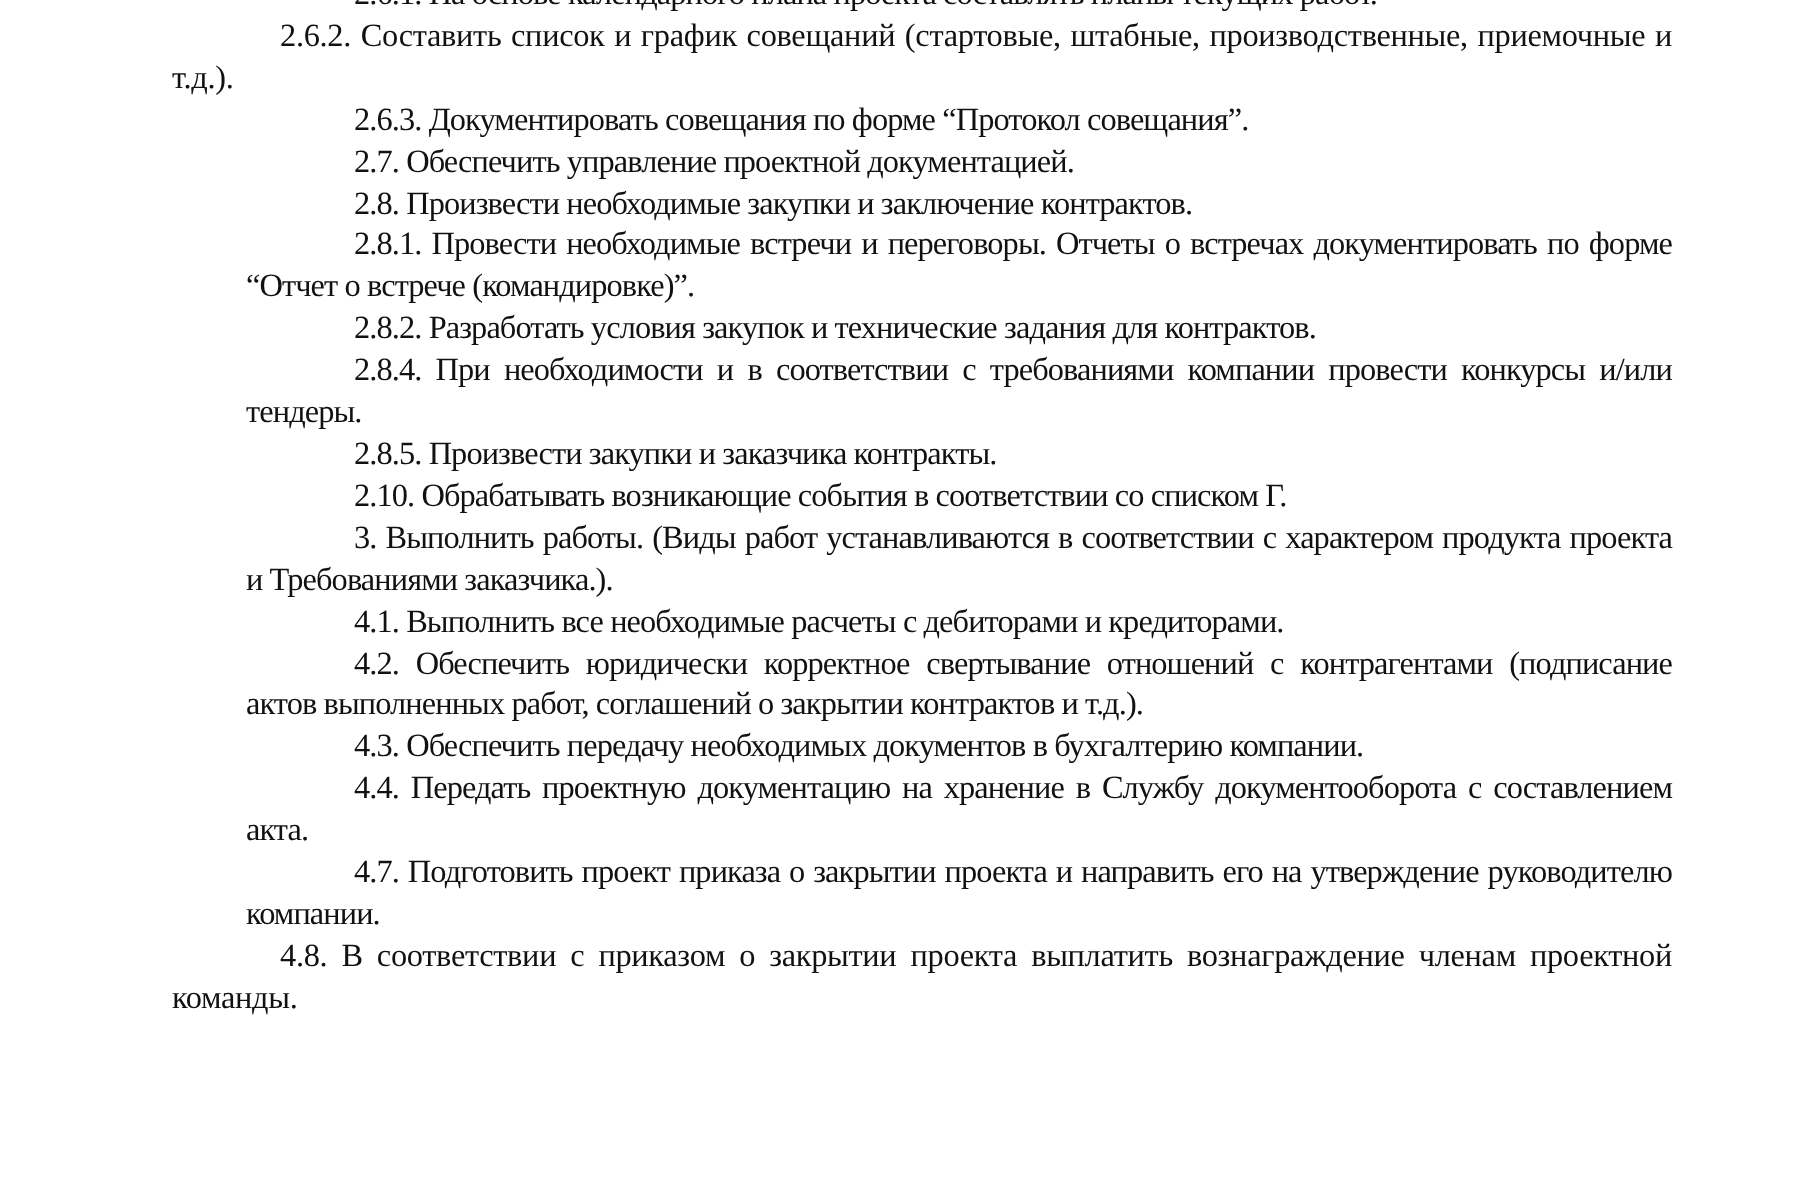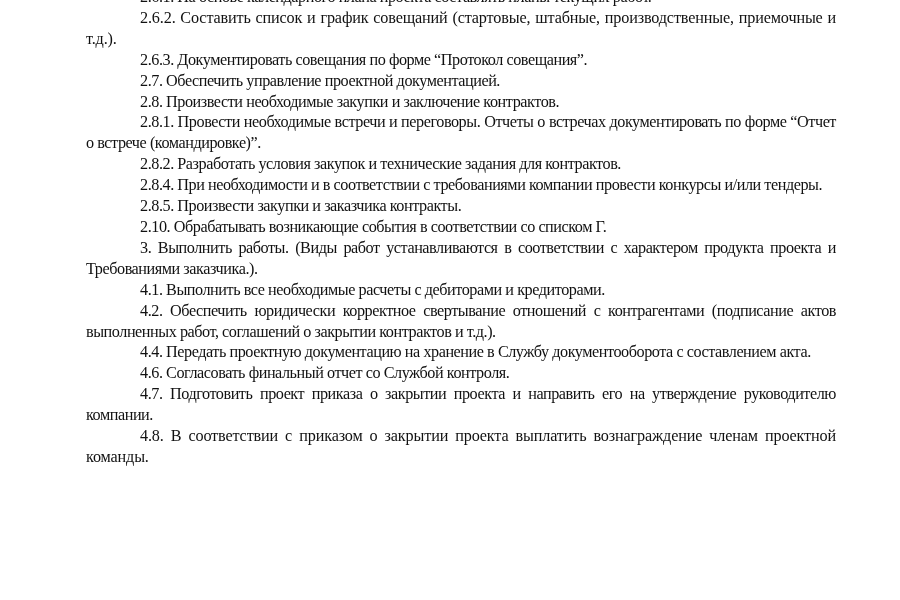--- a/index.html
+++ b/index.html
@@ -9,36 +9,36 @@
   }
   .page {
     position: absolute; left: 86px; top: -13px; width: 750px;
     font-family: "Liberation Serif", serif;
     font-size: 16.2px; line-height: 20.9px; color: #111111;
   }
   .p {
     margin: 0; text-align: justify; text-indent: 54px;
     letter-spacing: -0.15px;
   }
-  .p.condensed { letter-spacing: -0.45px; }
+  .p.condensed { letter-spacing: -0.45px; margin-left: 37px; }
 </style>
 </head>
 <body>
 
 <div class="page">
   <p class="p condensed">2.6.1. На основе календарного плана проекта составлять планы текущих работ.</p>
   <p class="p">2.6.2. Составить список и график совещаний (стартовые, штабные, производственные, приемочные и т.д.).</p>
   <p class="p condensed">2.6.3. Документировать совещания по форме “Протокол совещания”.</p>
   <p class="p condensed">2.7. Обеспечить управление проектной документацией.</p>
   <p class="p condensed">2.8. Произвести необходимые закупки и заключение контрактов.</p>
   <p class="p condensed">2.8.1. Провести необходимые встречи и переговоры. Отчеты о встречах документировать по форме “Отчет о встрече (командировке)”.</p>
   <p class="p condensed">2.8.2. Разработать условия закупок и технические задания для контрактов.</p>
   <p class="p condensed">2.8.4. При необходимости и в соответствии с требованиями компании провести конкурсы и/или тендеры.</p>
   <p class="p condensed">2.8.5. Произвести закупки и заказчика контракты.</p>
   <p class="p condensed">2.10. Обрабатывать возникающие события в соответствии со списком Г.</p>
   <p class="p condensed">3. Выполнить работы. (Виды работ устанавливаются в соответствии с характером продукта проекта и Требованиями заказчика.).</p>
   <p class="p condensed">4.1. Выполнить все необходимые расчеты с дебиторами и кредиторами.</p>
   <p class="p condensed">4.2. Обеспечить юридически корректное свертывание отношений с контрагентами (подписание актов выполненных работ, соглашений о закрытии контрактов и т.д.).</p>
+  <p class="p condensed">4.3. Обеспечить передачу необходимых документов в бухгалтерию компании.</p>
   <p class="p condensed">4.4. Передать проектную документацию на хранение в Службу документооборота с составлением акта.</p>
-  <p class="p condensed">4.6. Согласовать финальный отчет со Службой контроля.</p>
   <p class="p condensed">4.7. Подготовить проект приказа о закрытии проекта и направить его на утверждение руководителю компании.</p>
   <p class="p">4.8. В соответствии с приказом о закрытии проекта выплатить вознаграждение членам проектной команды.</p>
 </div>
 
 </body></html>

